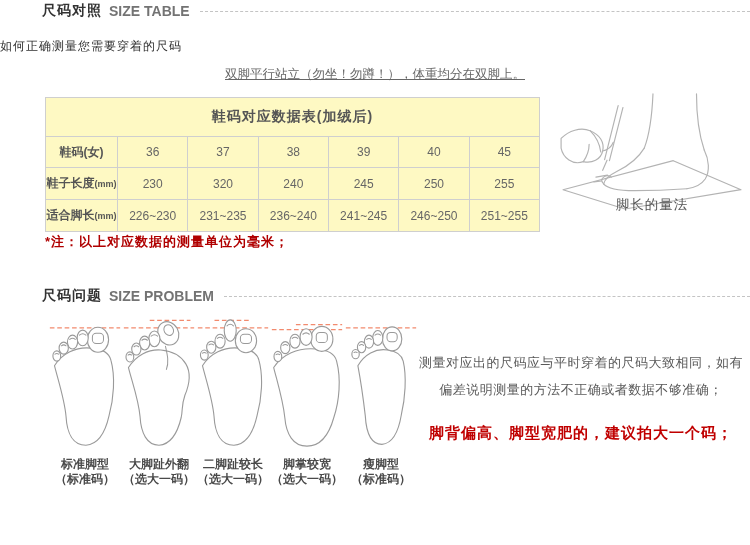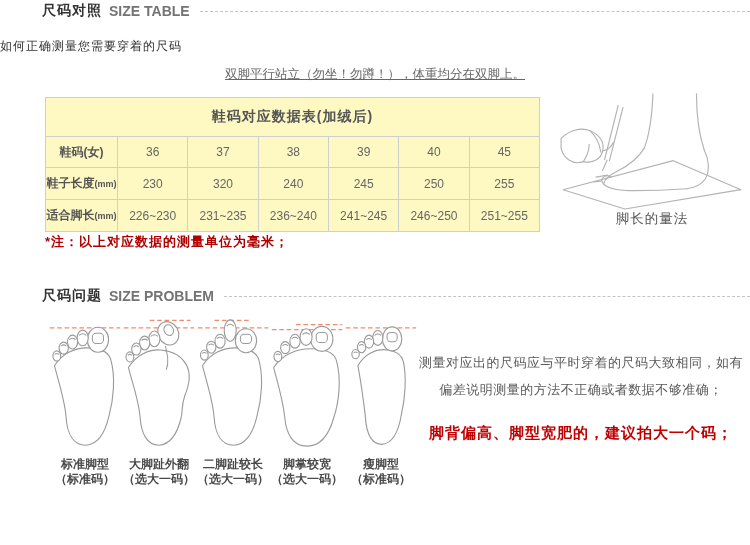--- a/index.html
+++ b/index.html
@@ -27,21 +27,21 @@
     height:30px;padding:0;background:#fef9c3;}
   .size-table td.cap{height:38px;font-size:14px;font-weight:bold;color:#555;letter-spacing:1px;}
   .size-table td.lbl{font-weight:bold;color:#555;}
   .size-table .sub{font-size:9px;font-weight:bold;color:#555;}
   .size-table tr.r2 td,.size-table tr.r3 td{height:31px;}
 
   .note{position:absolute;left:45px;top:233px;font-size:13px;font-weight:bold;color:#b00000;letter-spacing:1px;}
 
   
   .measure{position:absolute;left:556px;top:92px;width:192px;height:118px;}
-  .measure-caption{position:absolute;left:556px;top:210px;width:192px;text-align:center;
+  .measure-caption{position:absolute;left:556px;top:196px;width:192px;text-align:center;
     font-size:13.5px;color:#555;letter-spacing:1px;}
 
   
   .feet{position:absolute;left:48px;top:310px;width:370px;display:flex;justify-content:space-between;}
   .foot-cell{width:74px;display:flex;flex-direction:column;align-items:center;}
   .foot-cell svg{display:block;}
   .foot-label{margin-top:6px;text-align:center;font-size:12px;font-weight:bold;
     color:#4a4a4a;line-height:15px;white-space:nowrap;}
 
   

